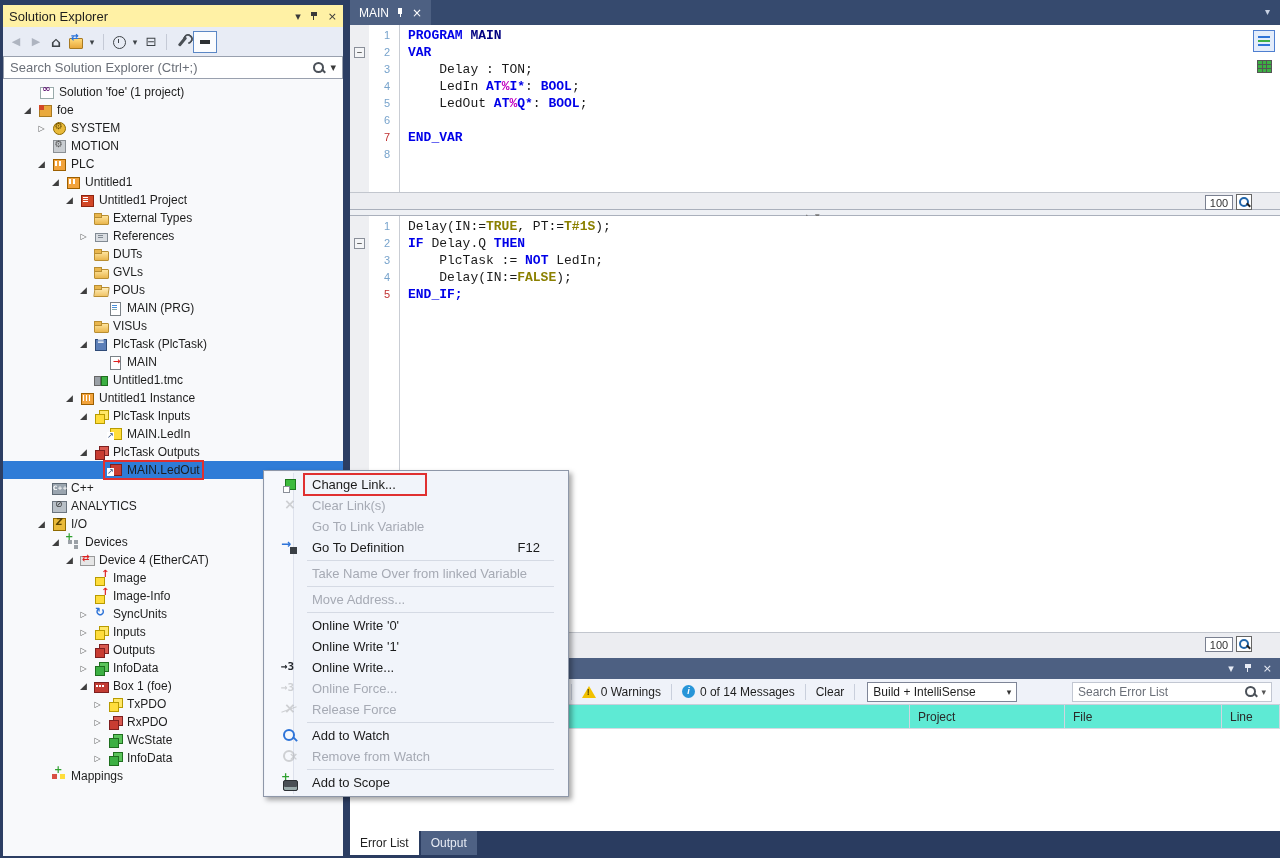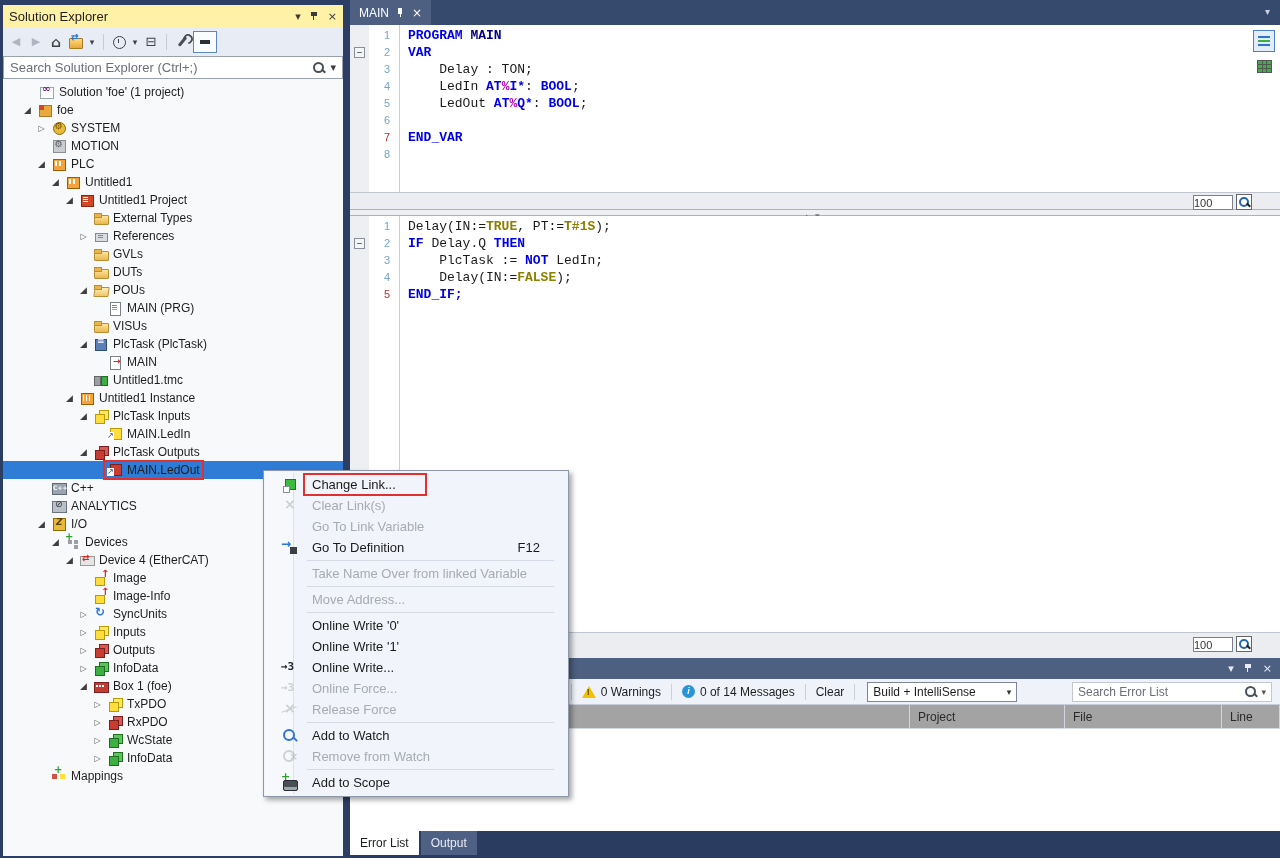--- a/index.html
+++ b/index.html
@@ -132,21 +132,21 @@
   .clnum.red{color:#C03030;}
   .ctext{font:13px/17px "Liberation Mono",monospace;white-space:pre;padding-left:12px;}
   .c-kw{color:#0000E8;font-weight:bold;margin-top:6px;}
   .c-nm{color:#000080;font-weight:bold;}
   .c-id{color:#1A1A1A;}
   .c-lit{color:#8B8000;font-weight:bold;}
   .c-pct{color:#C000C0;font-weight:bold;}
   .estatus{height:17px;flex:0 0 17px;background:#ECEDF1;border-top:1px solid #C2C6CE;position:relative;}
   .estatus.bottom{height:26px;flex:0 0 26px;}
   .zoomwrap{position:absolute;right:28px;top:1px;display:flex;align-items:center;gap:3px;}
-  .zoombox{width:40px;height:15px;background:#fff;border:1px solid #7A8090;font-size:11px;color:#333;line-height:14px;}
+  .zoombox{width:28px;height:15px;background:#fff;border:1px solid #7A8090;font-size:11px;color:#333;text-align:center;line-height:14px;}
   .zoomlens{position:relative;width:16px;height:16px;background:#fff;border:1px solid #666;}
   .zoomlens::before{content:"";position:absolute;left:2px;top:2px;width:6px;height:6px;border:2px solid #2266AA;border-radius:50%;}
   .zoomlens::after{content:"";position:absolute;left:9px;top:9px;width:5px;height:2px;background:#222;transform:rotate(45deg);}
   .splitter{height:7px;flex:0 0 7px;background:#EEF0F4;border-top:1px solid #AAB0BC;border-bottom:1px solid #AAB0BC;text-align:center;line-height:5px;}
   .splitter .grip{font-size:6px;color:#777;letter-spacing:6px;}
 
   
   .ep{position:absolute;left:350px;top:658px;width:930px;height:200px;display:flex;flex-direction:column;background:#fff;}
   .ep-title{height:21px;flex:0 0 21px;background:#4D6082;display:flex;align-items:center;justify-content:flex-end;padding-right:8px;color:#E8ECF5;}
   .ep-title .tb-ic{color:#E8ECF5;font-size:11px;margin-left:10px;}
@@ -156,21 +156,21 @@
   .ic-err{width:13px;height:13px;border-radius:50%;background:#D0312D;color:#fff;font-size:9px;font-weight:bold;text-align:center;line-height:13px;display:inline-block;}
   .ic-warn{width:0;height:0;border-left:7px solid transparent;border-right:7px solid transparent;border-bottom:12px solid #F2C100;position:relative;display:inline-block;}
   .ic-warn::after{content:"!";position:absolute;left:-2px;top:1px;font-size:9px;font-weight:bold;color:#5d4a00;}
   .ic-info{width:13px;height:13px;border-radius:50%;background:#2795D8;color:#fff;font-size:9px;font-weight:bold;font-style:italic;text-align:center;line-height:13px;display:inline-block;}
   .combo{width:150px;height:20px;background:#fff;border:1px solid #7E8597;display:flex;align-items:center;padding:0 5px;margin:0 4px;}
   .combo .val{flex:1;font-size:12px;}
   .combo .car{font-size:9px;color:#333;}
   .ep-search{margin-left:auto;margin-right:8px;width:200px;height:20px;background:#fff;border:1px solid #C2C7D2;display:flex;align-items:center;padding:0 5px;}
   .ep-search .ph{flex:1;color:#6A6F78;font-size:12px;}
   .ep-search .car{font-size:9px;color:#555;margin-left:3px;}
-  .ep-header{height:24px;flex:0 0 24px;background:#a3a3a3;border-bottom:1px solid #D5DAE3;display:flex;font-size:12px;color:#2a2a2a;align-items:flex-start;}
+  .ep-header{height:24px;flex:0 0 24px;background:#5eead4;border-bottom:1px solid #D5DAE3;display:flex;font-size:12px;color:#2a2a2a;align-items:flex-start;}
   .ep-col{height:100%;display:flex;align-items:center;padding-left:8px;border-right:1px solid #D0D5DF;}
   .ep-content{flex:1;background:#fff;}
   .ep-tabs{height:27px;flex:0 0 27px;background:#2A3C60;display:flex;align-items:flex-start;}
   .ep-tab{height:24px;padding:0 10px;display:flex;align-items:center;font-size:12px;}
   .ep-tab.active{background:#fff;color:#1e1e1e;}
   .ep-tab.inactive{background:#4E6184;color:#E8ECF5;margin-left:2px;}
 
   
   .ctxmenu{position:absolute;left:263px;top:470px;width:306px;background:#F1F4FA;border:1px solid #8E97A8;box-shadow:3px 3px 5px rgba(0,0,0,.35);z-index:100;padding:3px 12px;}
   .ctxmenu .iconcol{position:absolute;left:1px;top:1px;bottom:1px;width:28px;background:#F6F8FC;}
@@ -293,28 +293,28 @@
           <span class="arrow sym collapsed">▷</span>
           <span class="tlabelwrap">
             <span class="ti ti-references"></span>
             <span class="tlabel">References</span>
           </span>
         </div>
         <div class="trow" style="padding-left: 74px;">
           <span class="arrow sym none"></span>
           <span class="tlabelwrap">
             <span class="ti ti-folder"></span>
+            <span class="tlabel">DUTs</span>
+          </span>
+        </div>
+        <div class="trow" style="padding-left: 74px;">
+          <span class="arrow sym none"></span>
+          <span class="tlabelwrap">
+            <span class="ti ti-folder"></span>
             <span class="tlabel">GVLs</span>
-          </span>
-        </div>
-        <div class="trow" style="padding-left: 74px;">
-          <span class="arrow sym none"></span>
-          <span class="tlabelwrap">
-            <span class="ti ti-folder"></span>
-            <span class="tlabel">DUTs</span>
           </span>
         </div>
         <div class="trow" style="padding-left: 74px;">
           <span class="arrow sym expanded">◢</span>
           <span class="tlabelwrap">
             <span class="ti ti-folder-open"></span>
             <span class="tlabel">POUs</span>
           </span>
         </div>
         <div class="trow" style="padding-left: 88px;">

